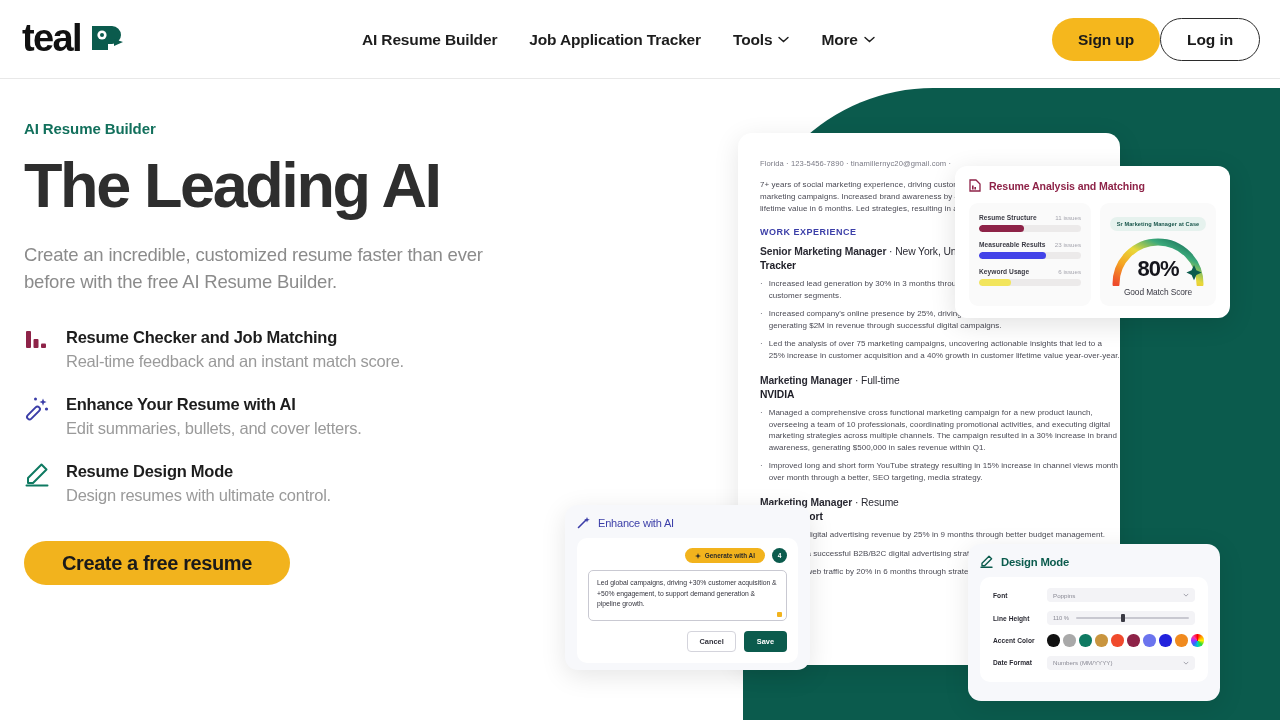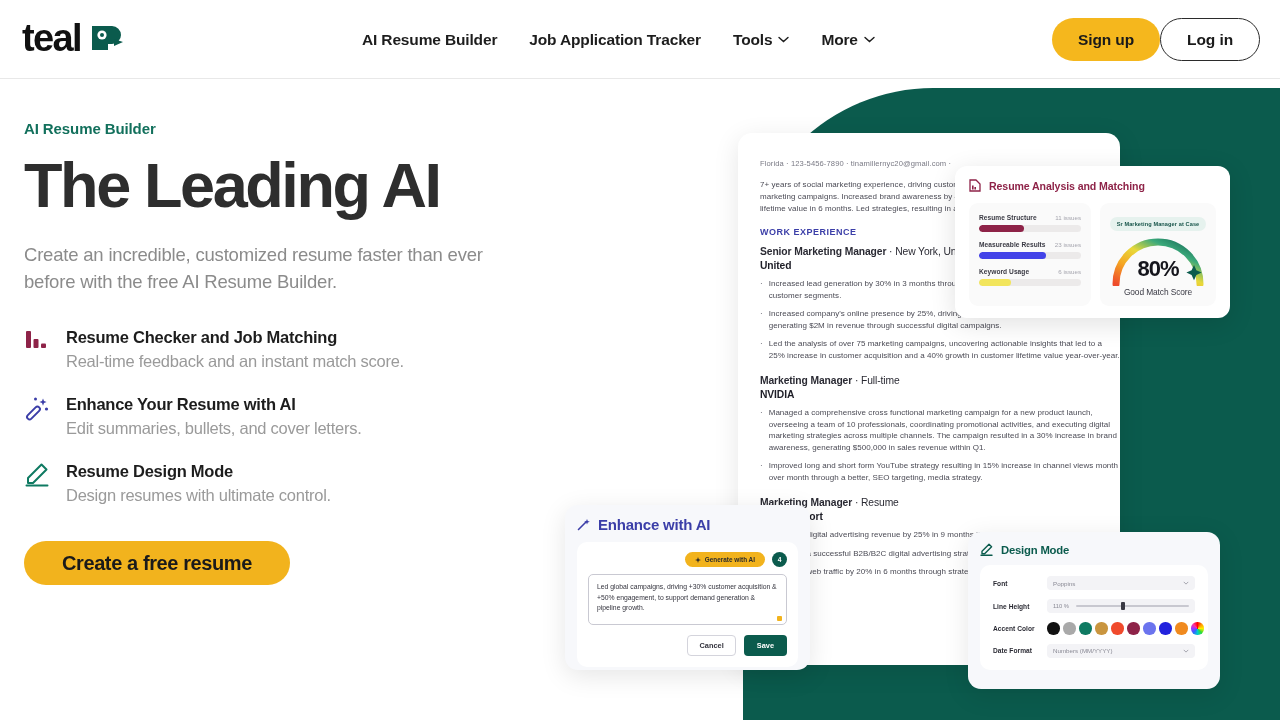--- a/index.html
+++ b/index.html
@@ -125,21 +125,21 @@
   }
   .gauge-lab { font-size: 8.4px; color: #3a3a44; letter-spacing: -0.1px; margin-top: -3px; }
 
   
   .enhance-card {
     position: absolute; left: 565px; top: 505px; width: 245px; height: 165px;
     background: #f7f8fb; border-radius: 13px; z-index: 35;
     box-shadow: 0 6px 26px rgba(0,0,0,0.10); padding: 11px 12px;
   }
   .e-head { display: flex; align-items: center; gap: 8px; margin-bottom: 9px; }
-  .e-title { font-size: 15px; font-weight: 700; color: #3B3EA8; letter-spacing: -0.2px; }
+  .e-title { font-size: 11px; font-weight: 400; color: #3B3EA8; letter-spacing: -0.2px; }
   .e-panel { background: #fff; border-radius: 10px; padding: 10px 11px 11px; position: relative; }
   .e-toprow { display: flex; justify-content: flex-end; align-items: center; gap: 7px; margin-bottom: 7px; }
   .e-gen {
     background: #F2B31D; color: #2a2a2a; border-radius: 999px; font-size: 6.4px; font-weight: 700;
     padding: 4px 10px; display: flex; align-items: center; gap: 4px; cursor: pointer; border: none;
   }
   .e-badge {
     width: 15px; height: 15px; border-radius: 50%; background: #0B5B4D; color: #fff;
     font-size: 6.6px; font-weight: 700; display: flex; align-items: center; justify-content: center;
   }
@@ -153,21 +153,21 @@
     background: #fff; border: 1px solid #d4d4dc; border-radius: 4px; font-size: 7.4px; font-weight: 600;
     color: #33333d; padding: 5px 11px; cursor: pointer;
   }
   .e-save {
     background: #0B5B4D; border: none; border-radius: 4px; font-size: 7.4px; font-weight: 700;
     color: #fff; padding: 6px 13px; cursor: pointer;
   }
 
   
   .design-card {
-    position: absolute; left: 968px; top: 532px; width: 252px; height: 157px;
+    position: absolute; left: 968px; top: 544px; width: 252px; height: 157px;
     background: #f7f8fb; border-radius: 13px; z-index: 35;
     box-shadow: 0 6px 26px rgba(0,0,0,0.10); padding: 11px 12px;
   }
   .d-head { display: flex; align-items: center; gap: 8px; margin-bottom: 9px; }
   .d-title { font-size: 11.3px; font-weight: 800; color: #0B5B4D; letter-spacing: -0.2px; }
   .d-panel { background: #fff; border-radius: 10px; padding: 11px 13px 12px; }
   .d-row { display: flex; align-items: center; margin-bottom: 9px; }
   .d-row:last-child { margin-bottom: 0; }
   .d-lab { font-size: 6.6px; font-weight: 800; color: #2a2a33; width: 54px; flex: 0 0 54px; letter-spacing: 0.05px; }
   .d-sel {
@@ -283,21 +283,21 @@
     <div class="r-contact">Florida  ·  123-5456-7890  ·  tinamillernyc20@gmail.com  ·</div>
     <div class="r-summary">7+ years of social marketing experience, driving customer acquisition through B2B, and content marketing campaigns. Increased brand awareness by 40%, customer acquisition by 25%, customer lifetime value in 6 months. Led strategies, resulting in a 45% increase in revenue.</div>
     <div class="r-sec">WORK EXPERIENCE</div>
 
     <div>
       <div class="r-job">
         <b>Senior Marketing Manager</b>
         <span> · </span>
         <span>New York, United</span>
       </div>
-      <div class="r-co">United</div>
+      <div class="r-co">Tracker</div>
       <div class="r-bul">
         <span class="dot">·</span>
         <span class="txt">Increased lead generation by 30% in 3 months through cross-channel campaigns targeting key customer segments.</span>
       </div>
       <div class="r-bul">
         <span class="dot">·</span>
         <span class="txt">Increased company's online presence by 25%, driving a 40% increase in website traffic and generating $2M in revenue through successful digital campaigns.</span>
       </div>
       <div class="r-bul">
         <span class="dot">·</span>

